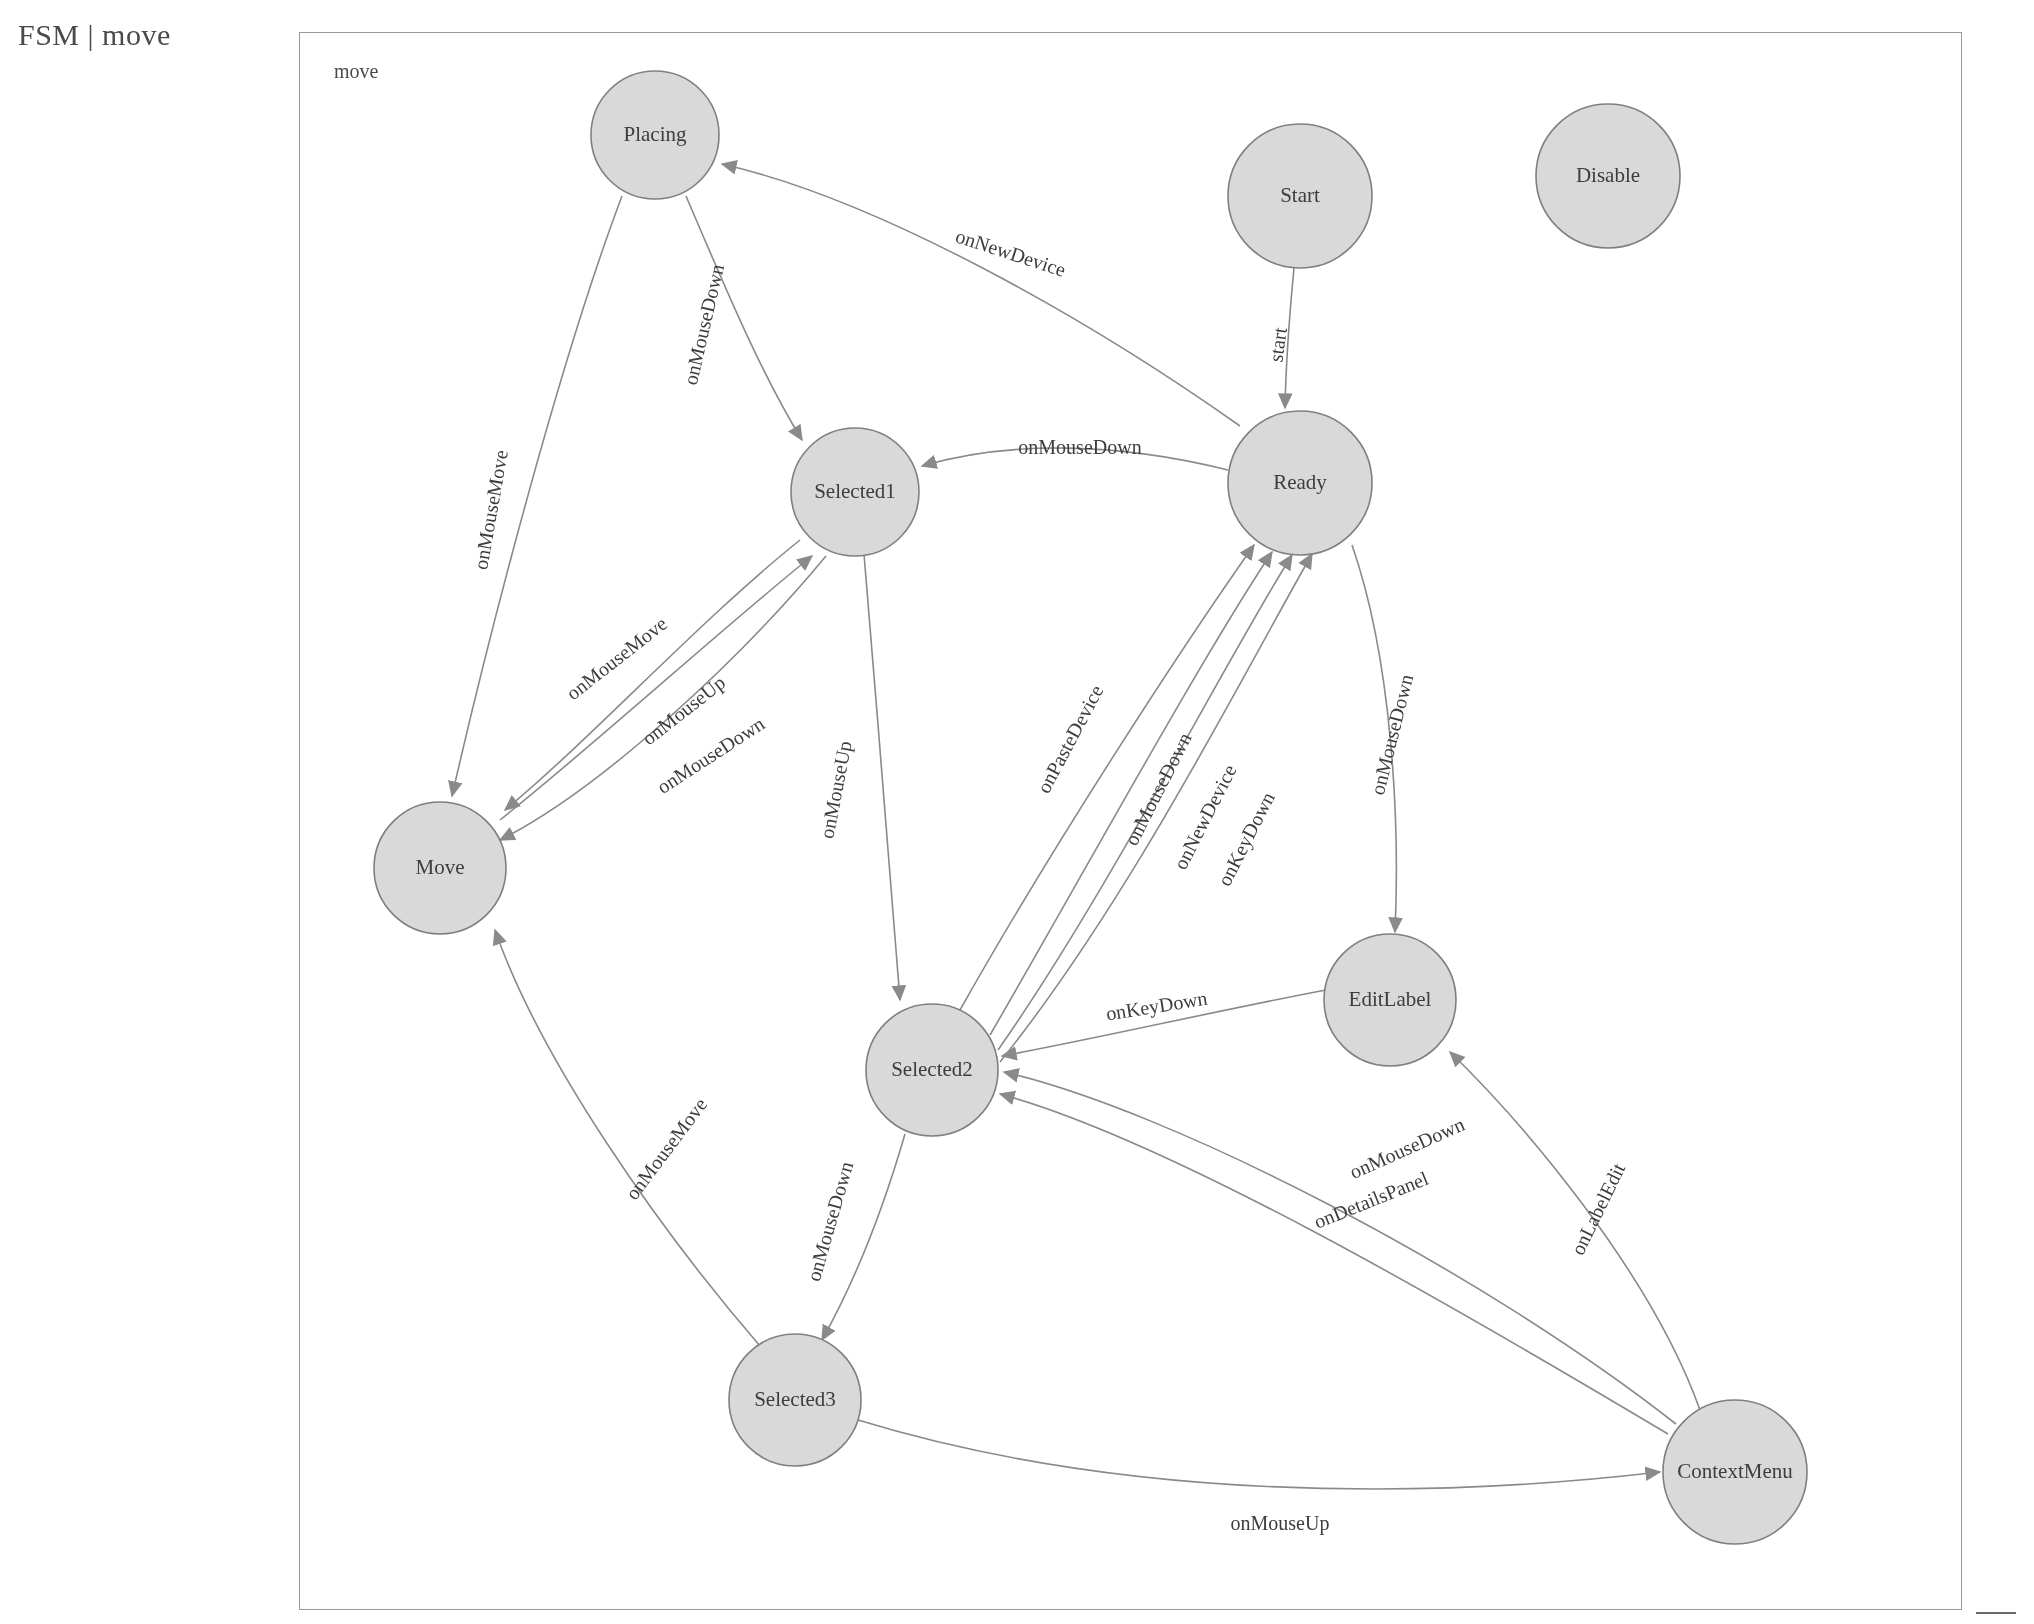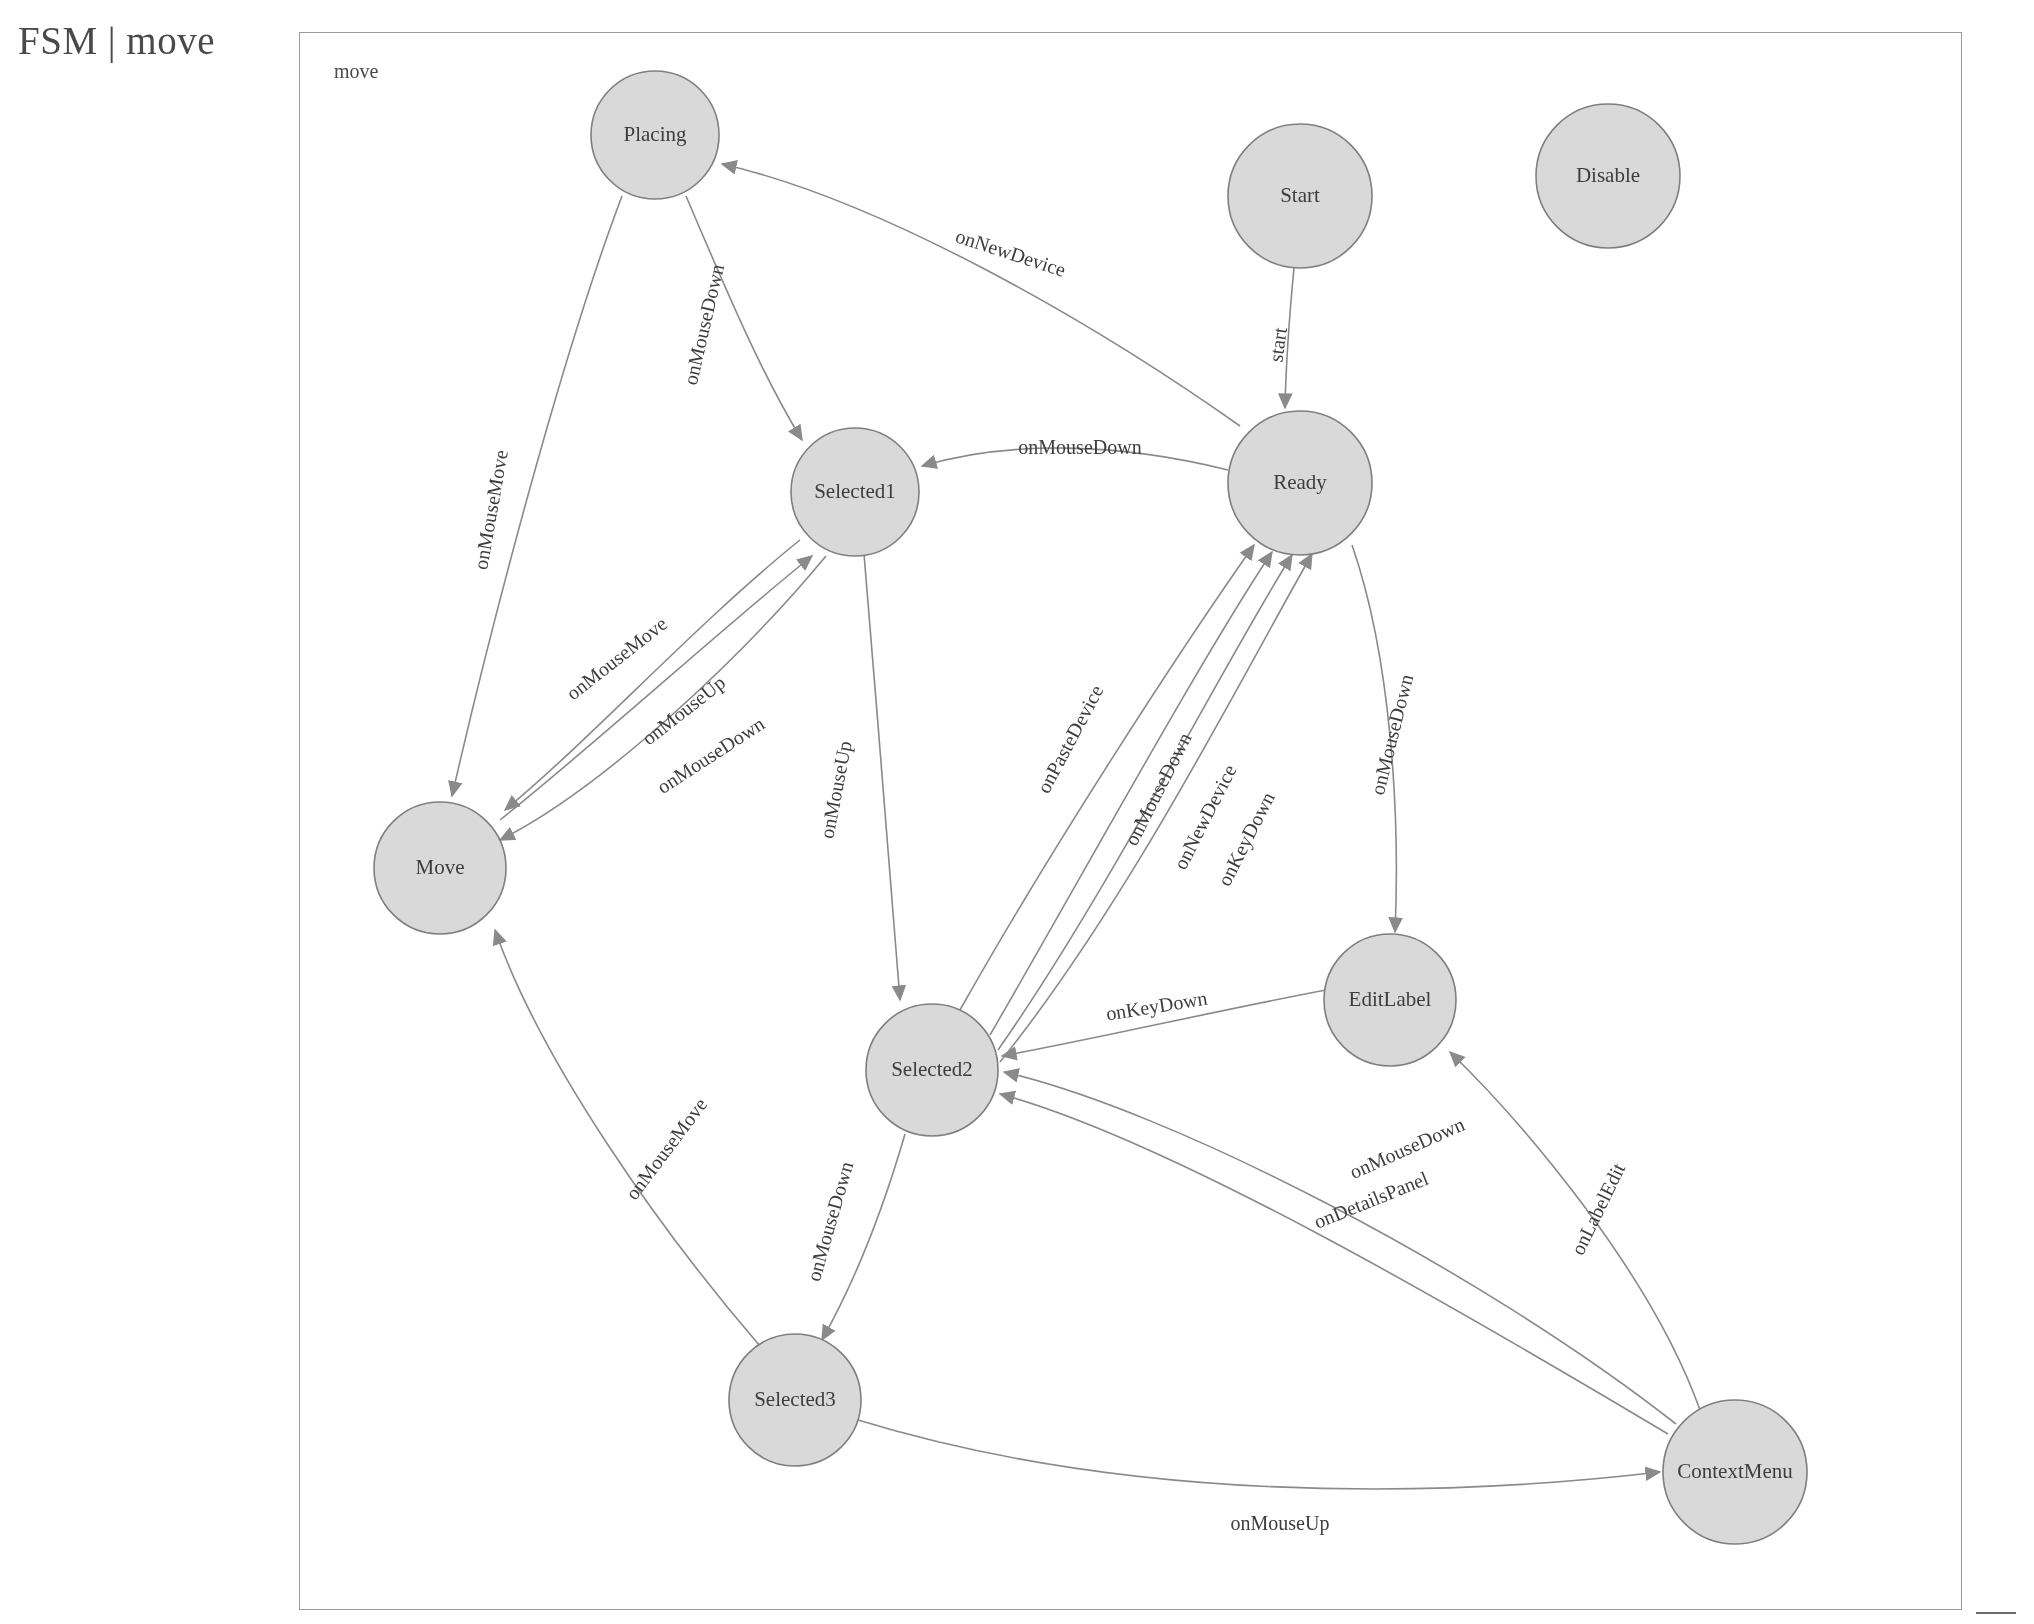--- a/index.html
+++ b/index.html
@@ -15,21 +15,21 @@
     position: relative;
     width: 2034px;
     height: 1624px;
     background: #ffffff;
   }
   #page-title {
     position: absolute;
     left: 18px;
     top: 18px;
     font-family: "Liberation Serif", serif;
-    font-size: 39px;
+    font-size: 30px;
     color: #4a4a4a;
     letter-spacing: 0.5px;
     white-space: nowrap;
   }
   #diagram-frame {
     position: absolute;
     left: 299px;
     top: 32px;
     width: 1663px;
     height: 1578px;

